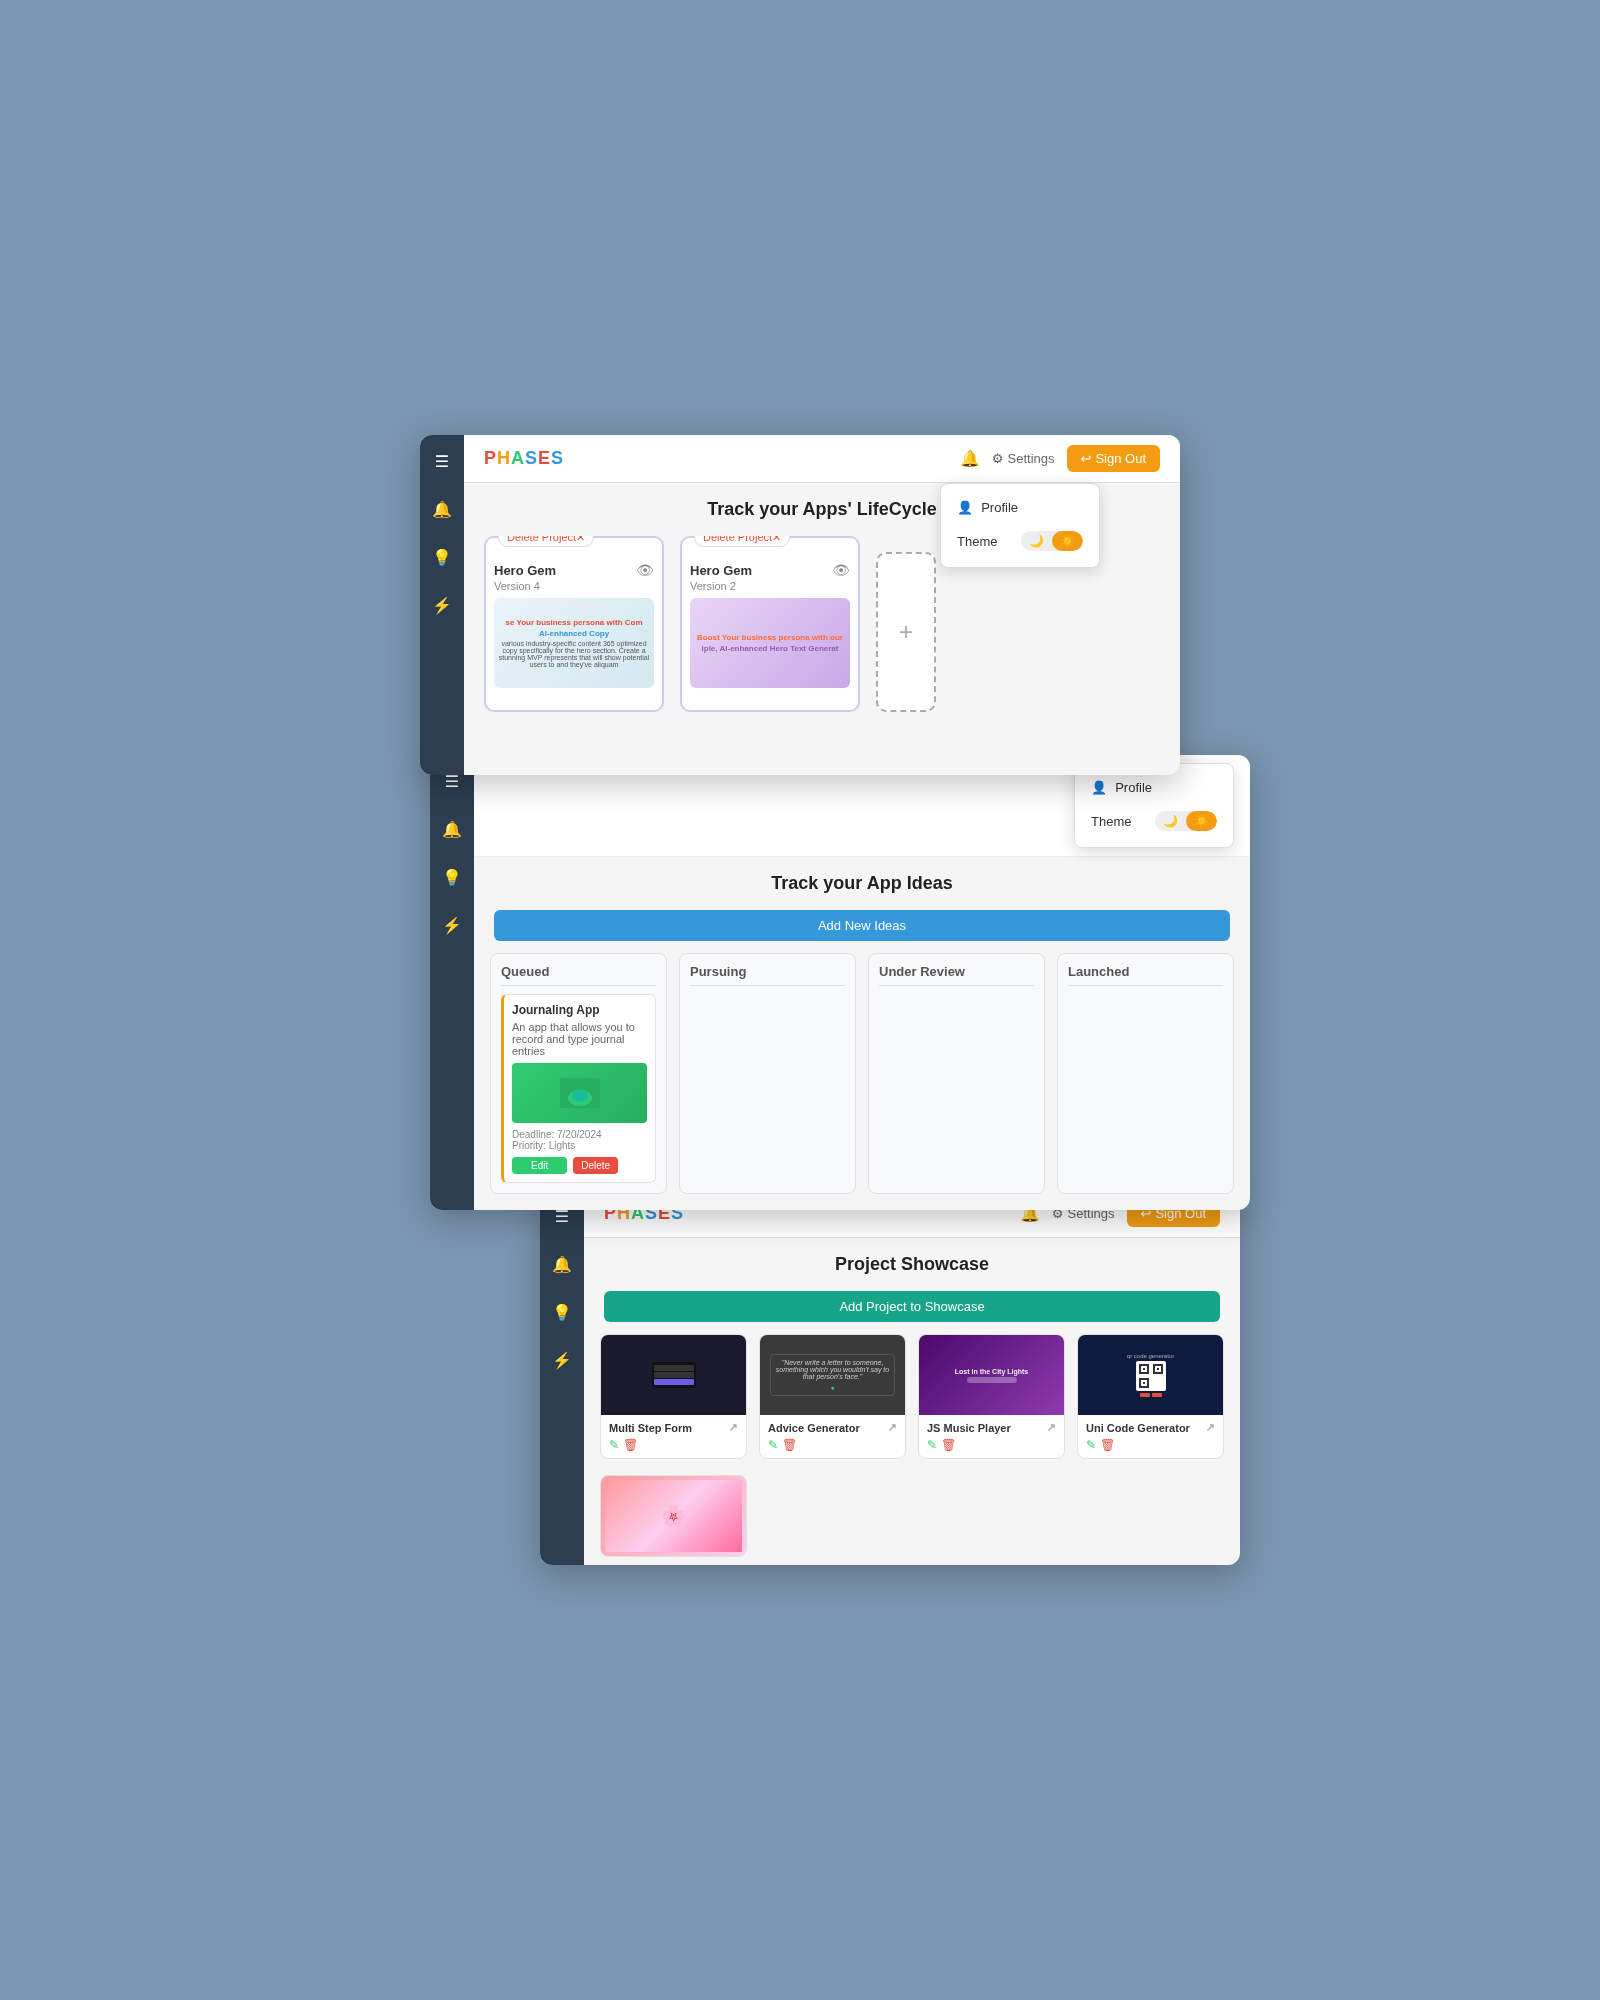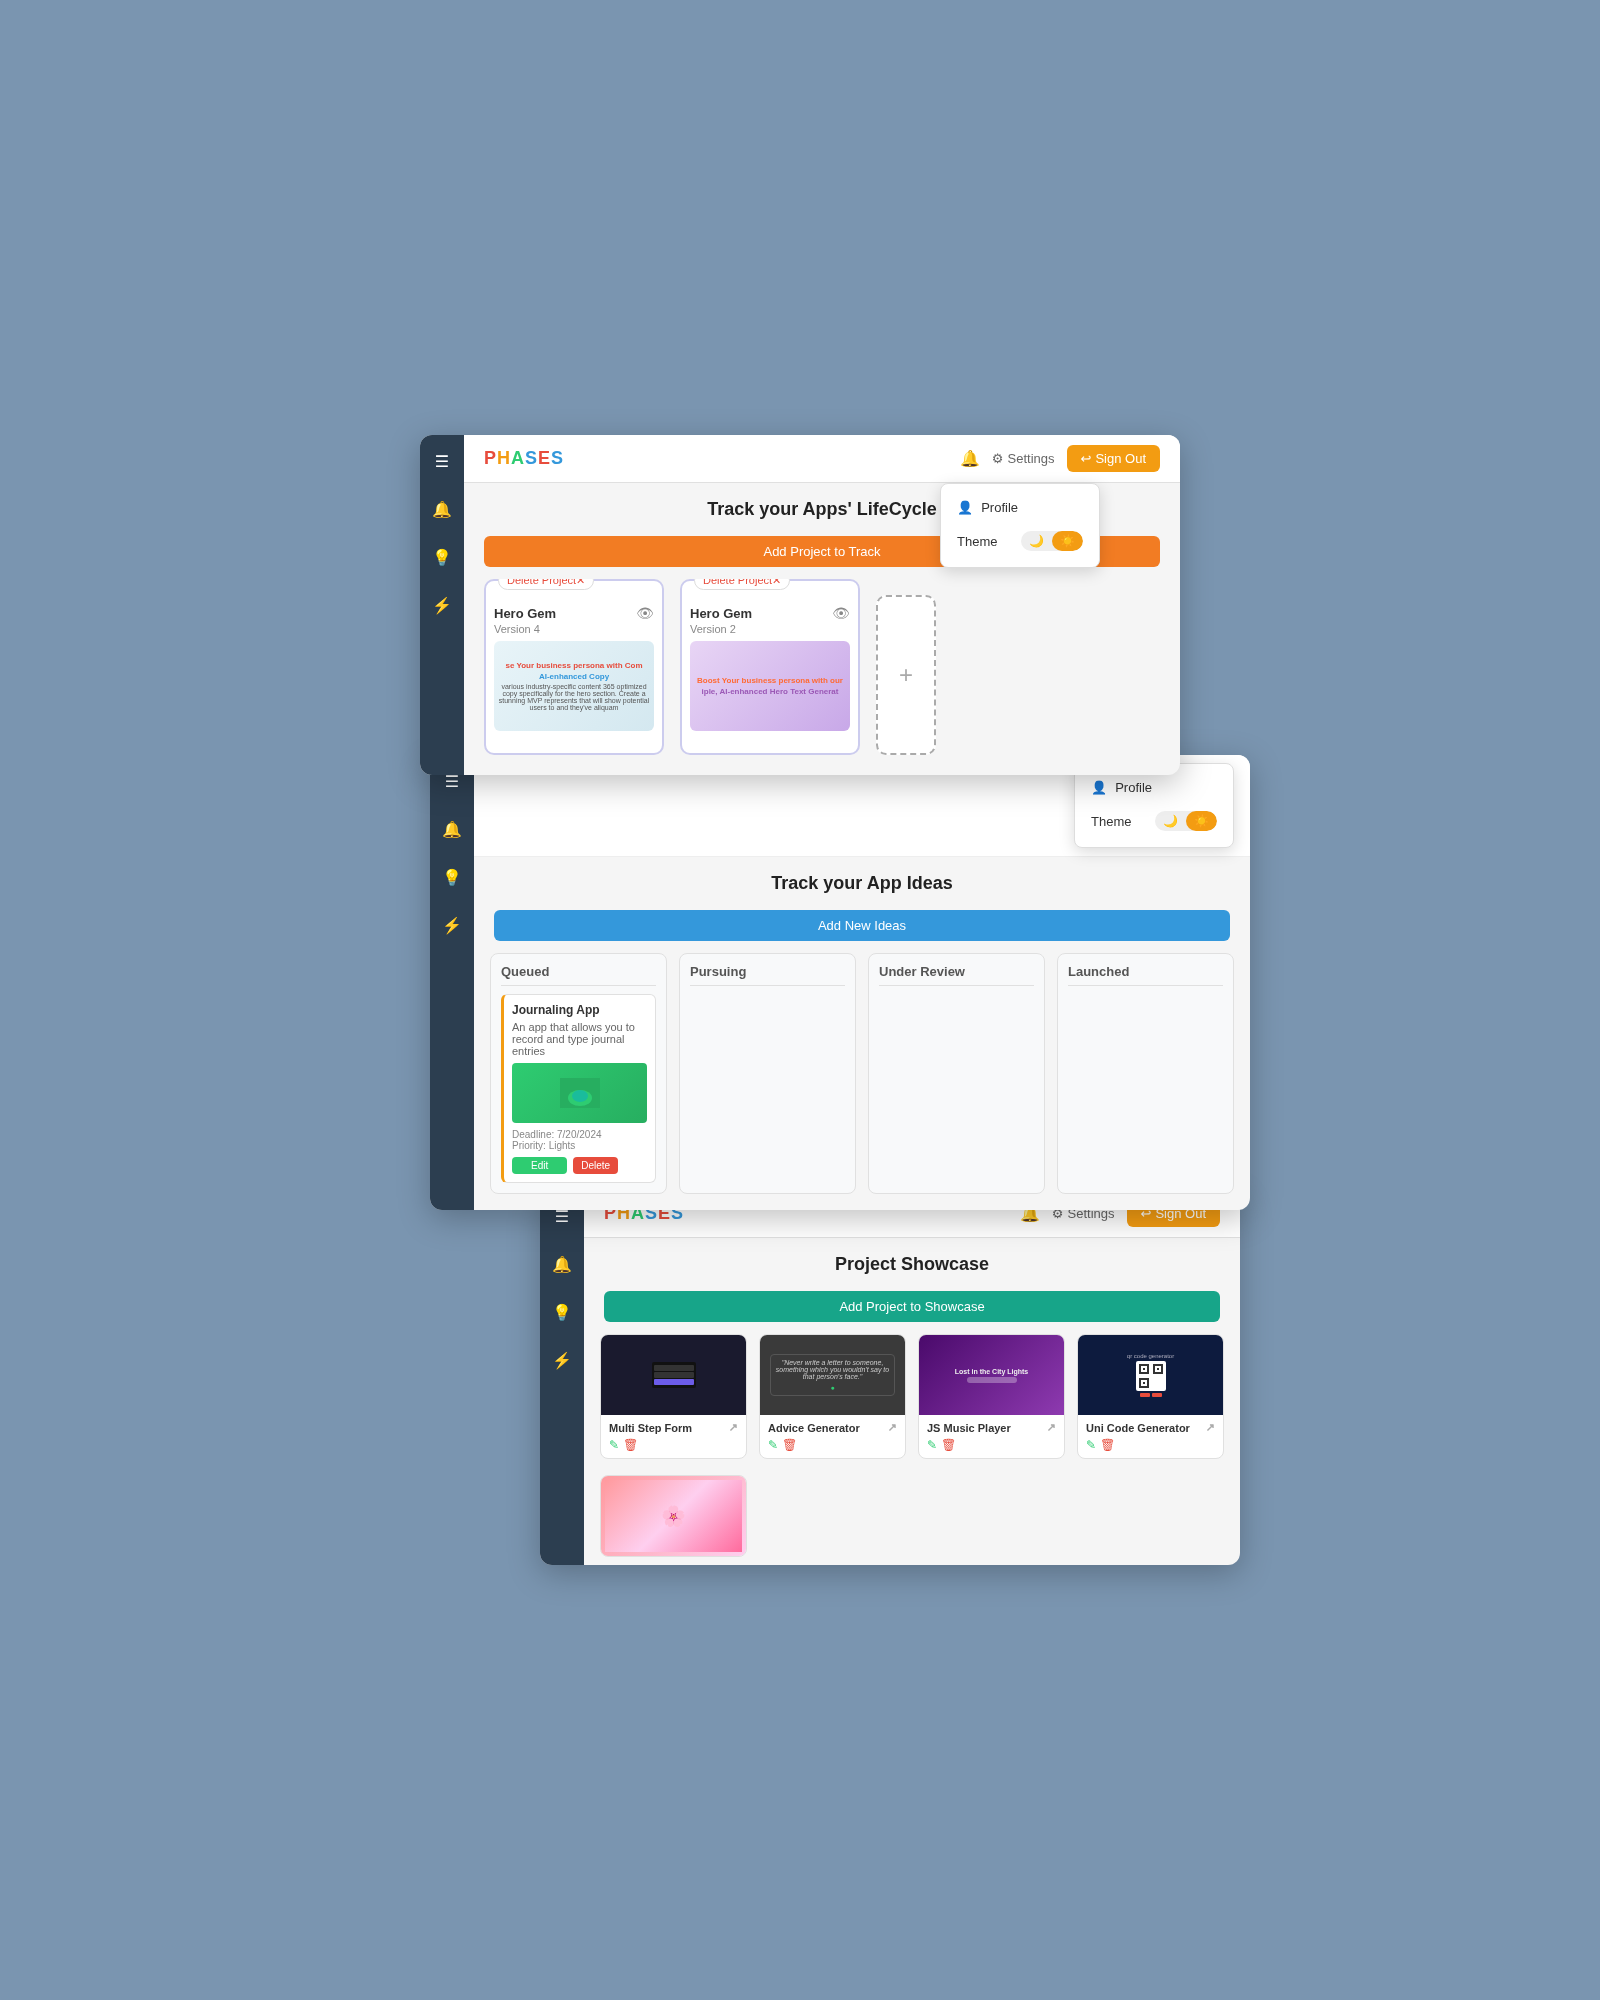--- a/index.html
+++ b/index.html
@@ -436,21 +436,20 @@
               <div class="theme-toggle">
                 <button class="theme-btn">🌙</button>
                 <button class="theme-btn active">☀️</button>
               </div>
             </div>
           </div>
         </div>
 
         <div class="page-title">Track your Apps' LifeCycle</div>
 
-        <button class="btn-add-project">Add Project to Track</button>
 
         <div class="project-cards">
 
           <div class="project-card">
             <div class="delete-btn">
               <span>Delete Project</span>
               <span style="color:#e74c3c;">✕</span>
             </div>
             <div class="card-inner">
               <div class="card-header">

